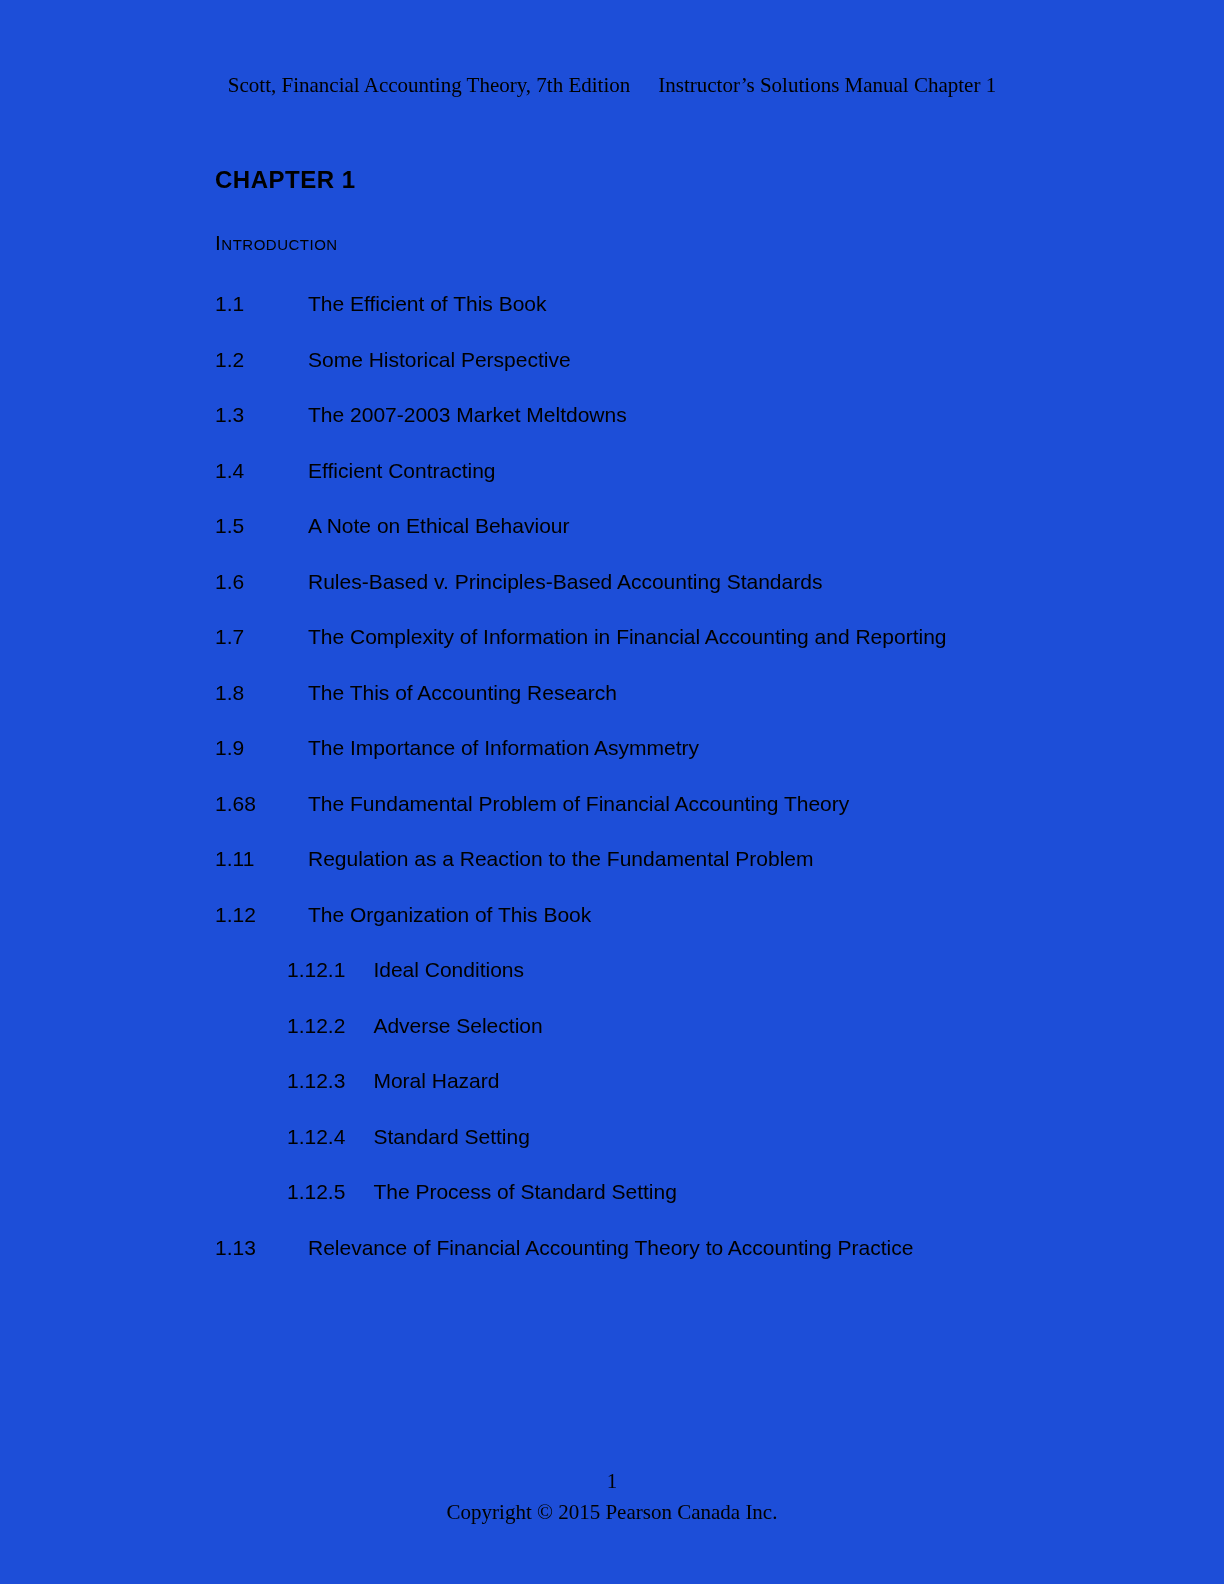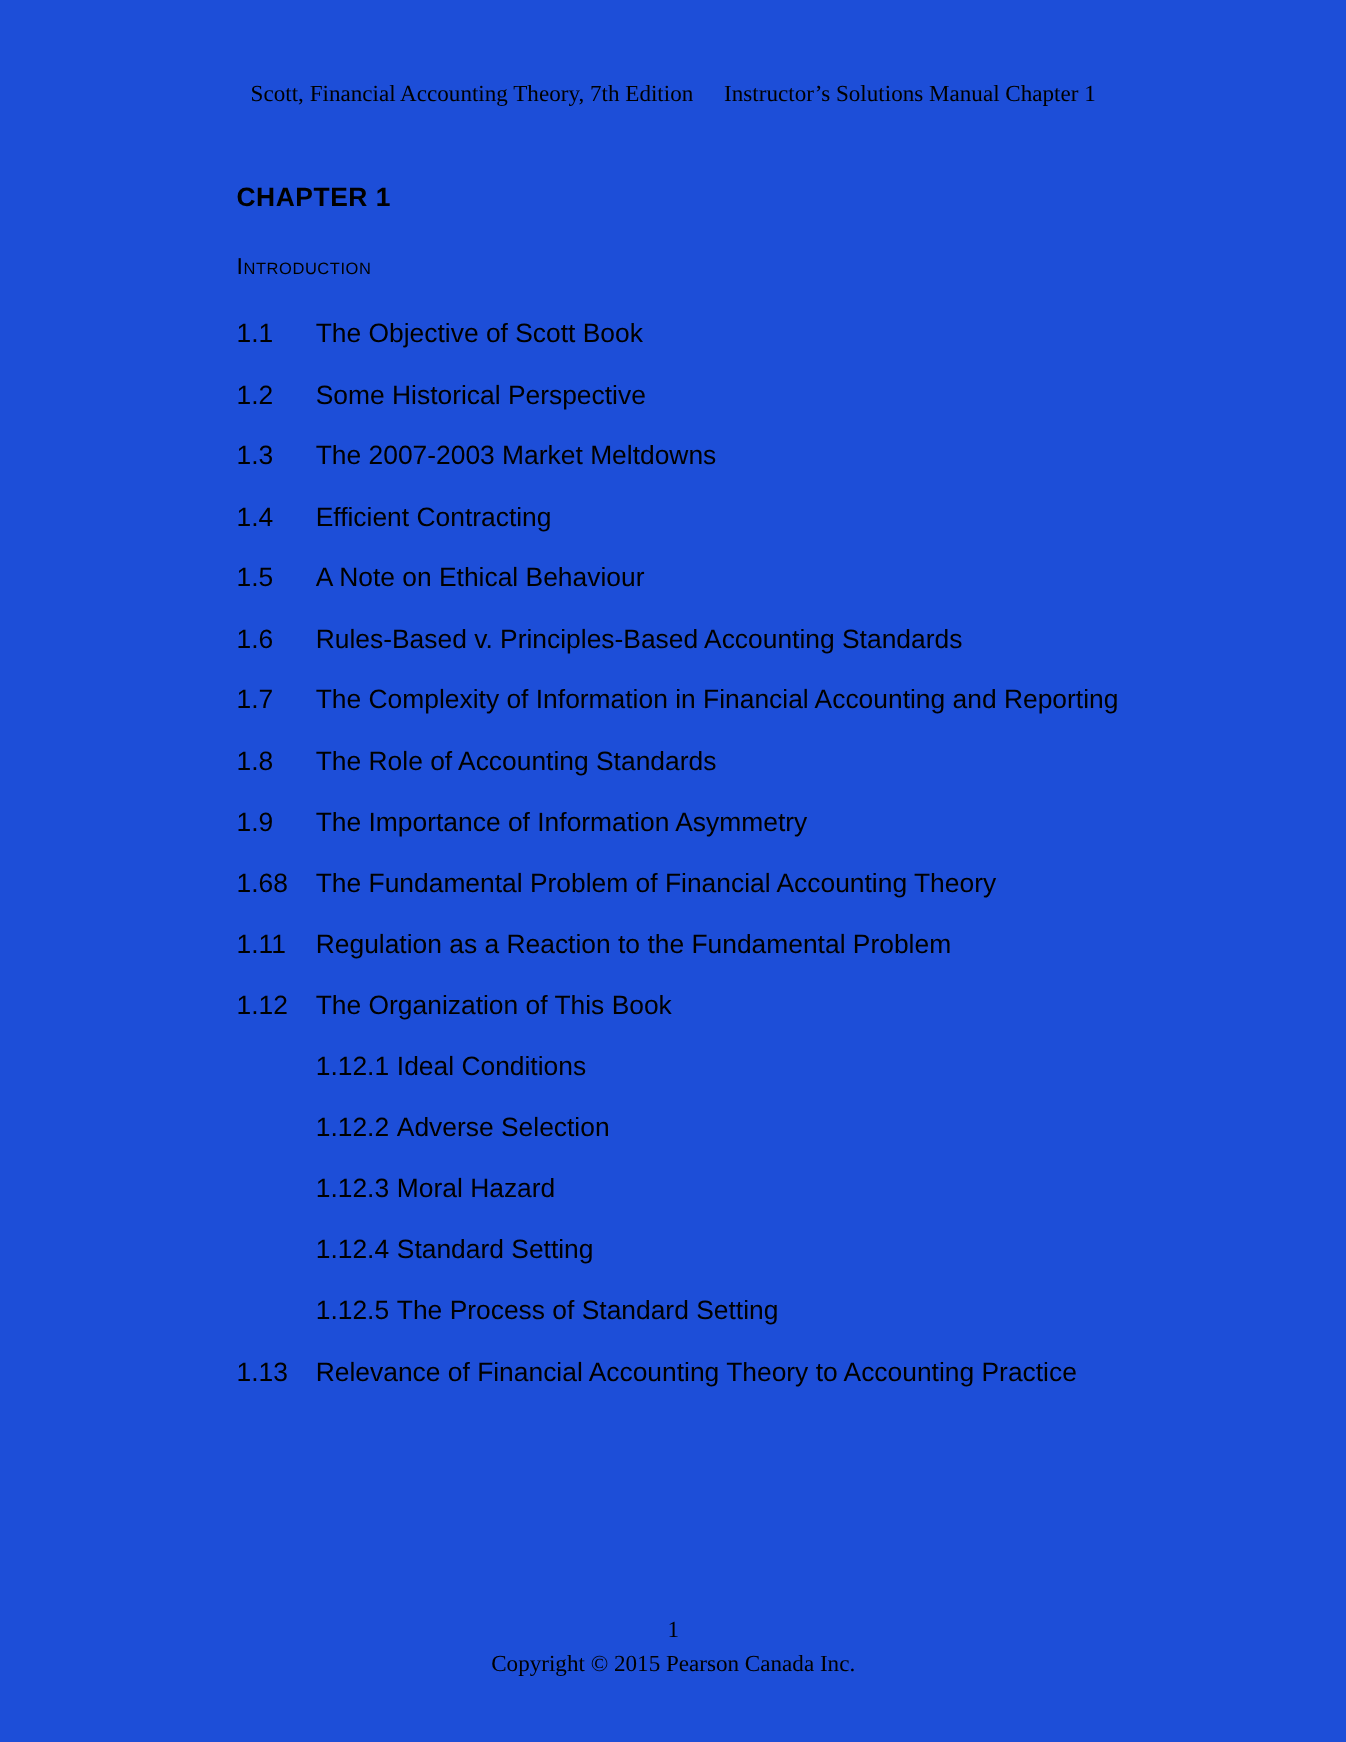--- a/index.html
+++ b/index.html
@@ -52,23 +52,24 @@
     position: absolute;
     top: 293px;
     left: 215px;
     right: 80px;
   }
   .toc-row {
     display: flex;
     align-items: flex-start;
     height: 21px;
     margin-bottom: 34.5px;
-    font-size: 24px;
+    font-size: 21px;
     line-height: 21px;
     white-space: nowrap;
+    gap: 21px;
   }
   .toc-row .toc-num {
     width: 72px;
     flex: 0 0 72px;
   }
   .toc-row.toc-sub {
     margin-left: 72px;
   }
   .toc-row.toc-sub .toc-num {
     width: auto;
@@ -95,21 +96,21 @@
     <span>Scott, Financial Accounting Theory, 7th Edition</span><span class="head-gap"></span><span>Instructor’s Solutions Manual Chapter 1</span>
   </div>
 
   <div class="chapter-title">CHAPTER 1</div>
 
   <div class="section-heading">Introduction</div>
 
   <div class="toc">
     <div class="toc-row">
       <span class="toc-num">1.1</span>
-      <span class="toc-title">The Objective of Scott Book</span>
+      <span class="toc-title">The Efficient of This Book</span>
     </div>
     <div class="toc-row">
       <span class="toc-num">1.2</span>
       <span class="toc-title">Some Historical Perspective</span>
     </div>
     <div class="toc-row">
       <span class="toc-num">1.3</span>
       <span class="toc-title">The 2007-2003 Market Meltdowns</span>
     </div>
     <div class="toc-row">
@@ -123,21 +124,21 @@
     <div class="toc-row">
       <span class="toc-num">1.6</span>
       <span class="toc-title">Rules-Based v. Principles-Based Accounting Standards</span>
     </div>
     <div class="toc-row">
       <span class="toc-num">1.7</span>
       <span class="toc-title">The Complexity of Information in Financial Accounting and Reporting</span>
     </div>
     <div class="toc-row">
       <span class="toc-num">1.8</span>
-      <span class="toc-title">The Role of Accounting Standards</span>
+      <span class="toc-title">The This of Accounting Research</span>
     </div>
     <div class="toc-row">
       <span class="toc-num">1.9</span>
       <span class="toc-title">The Importance of Information Asymmetry</span>
     </div>
     <div class="toc-row">
       <span class="toc-num">1.68</span>
       <span class="toc-title">The Fundamental Problem of Financial Accounting Theory</span>
     </div>
     <div class="toc-row">

